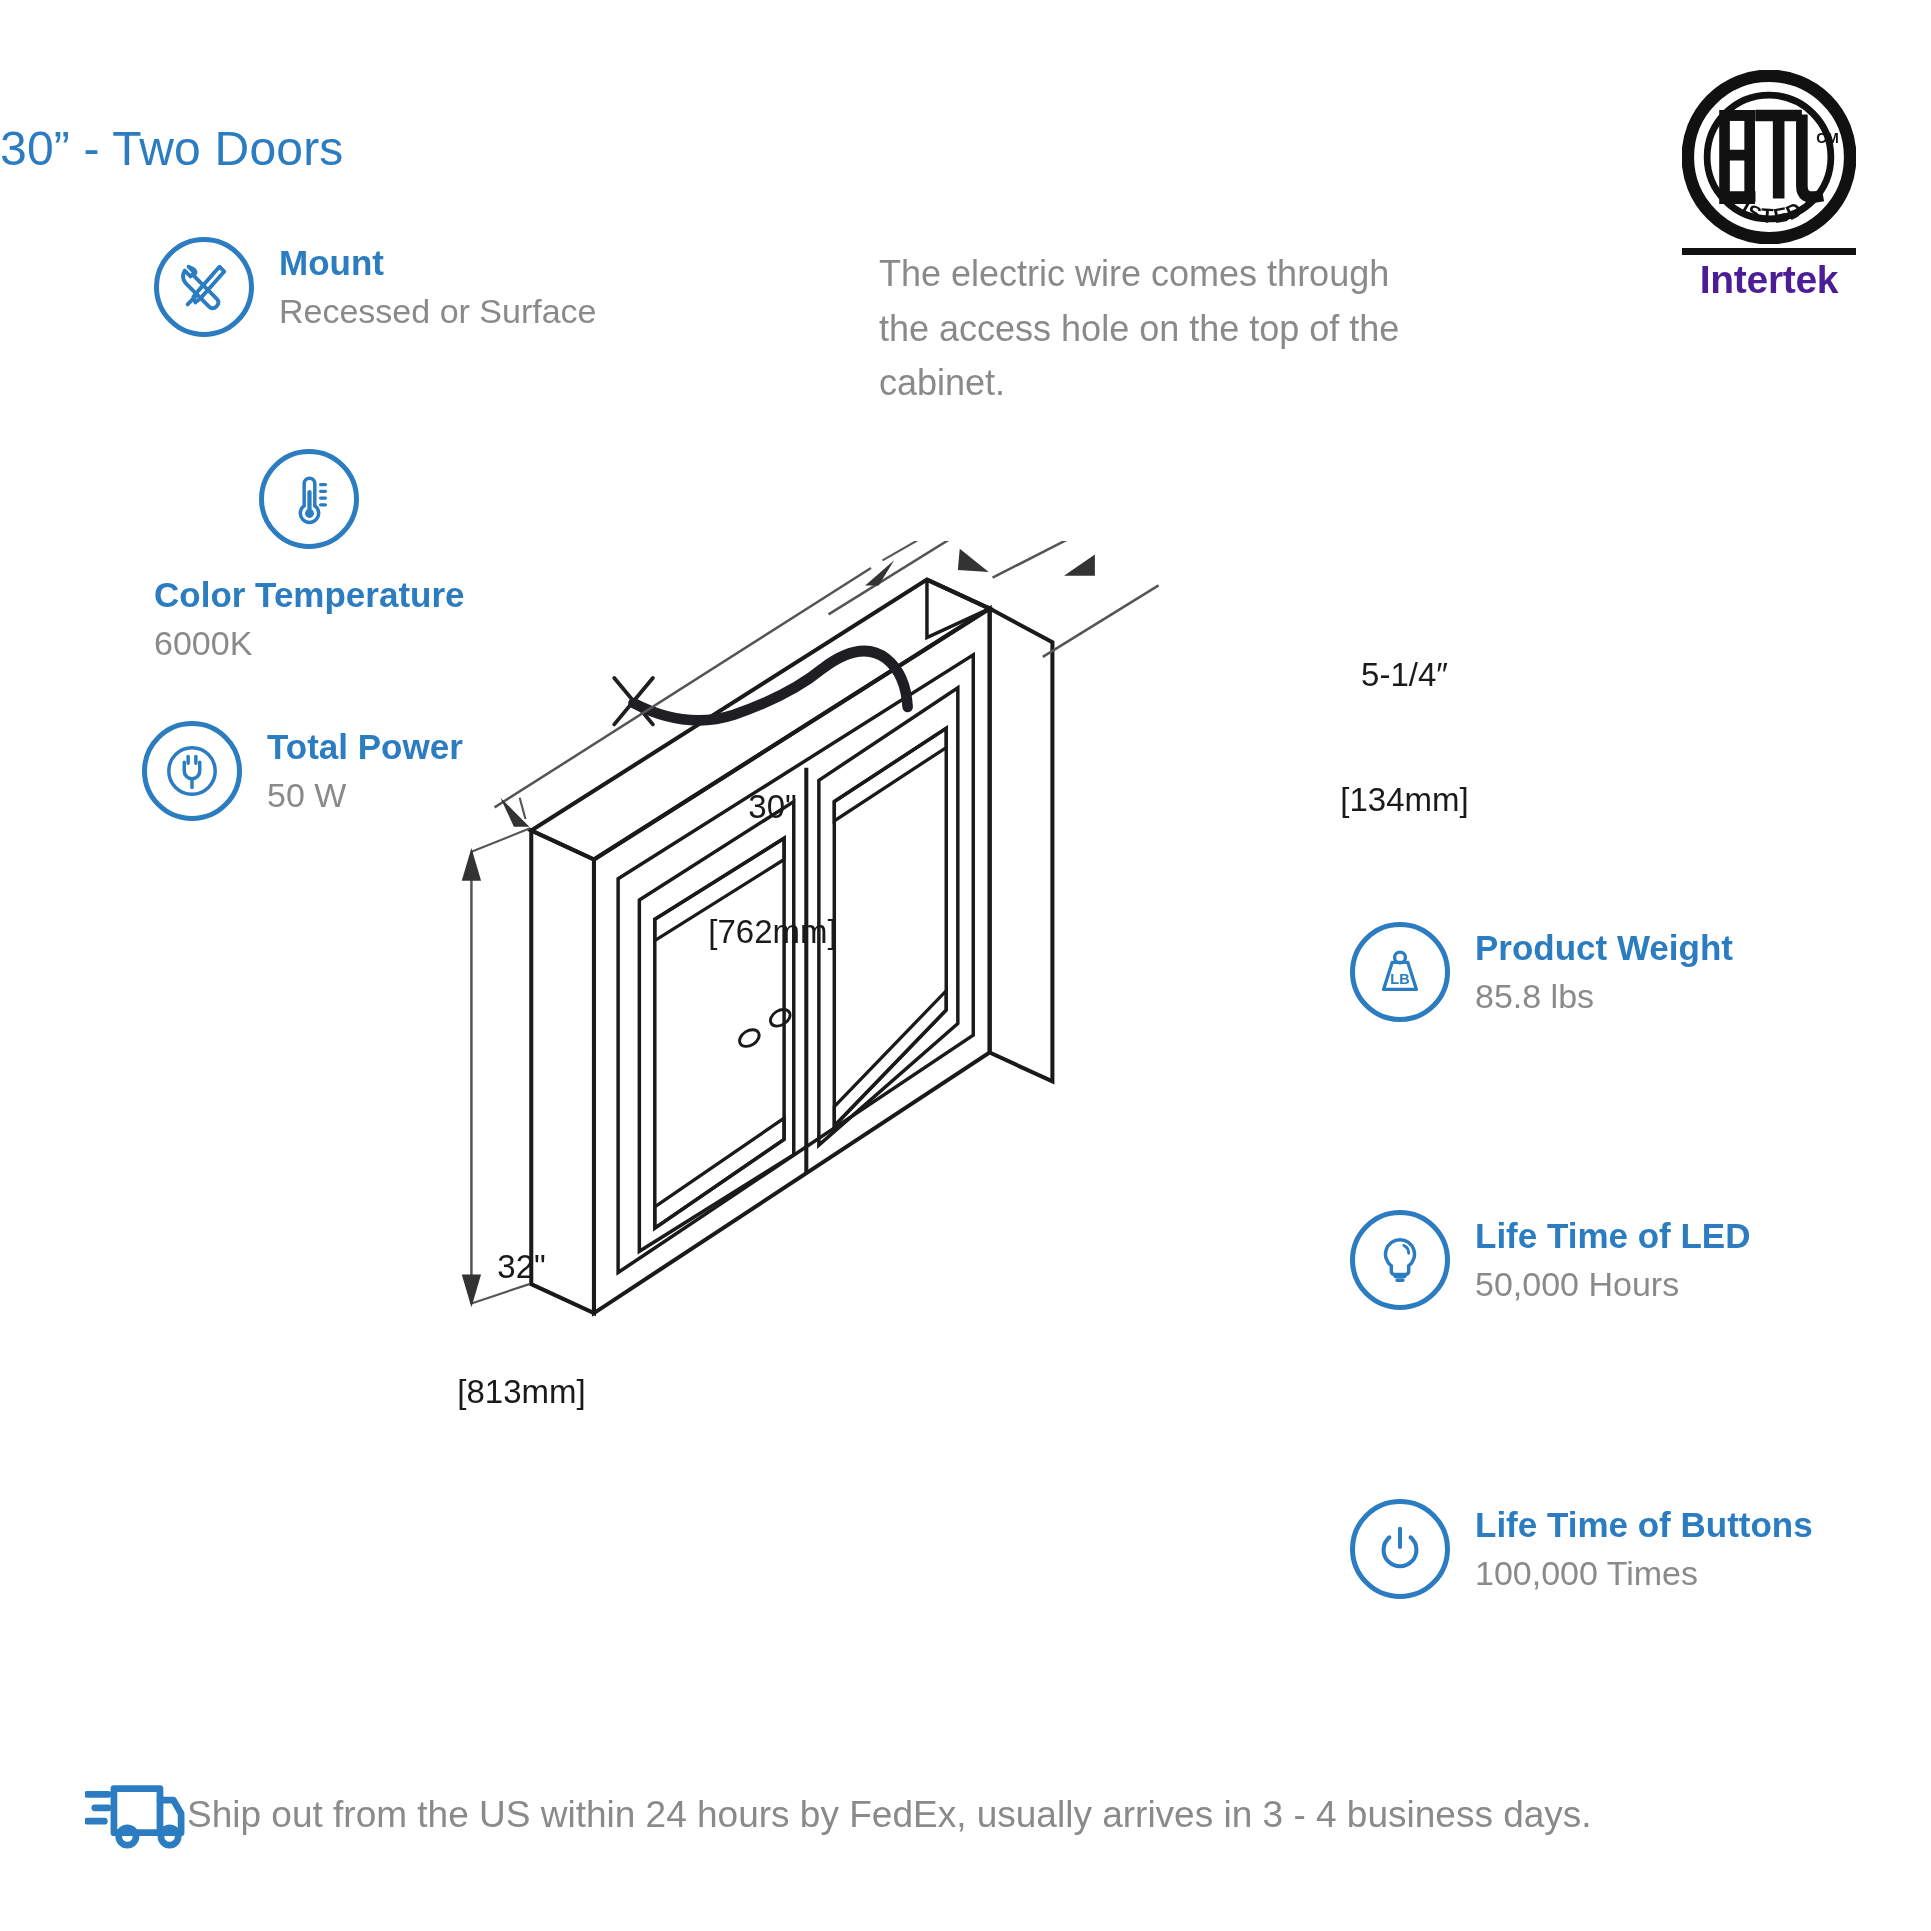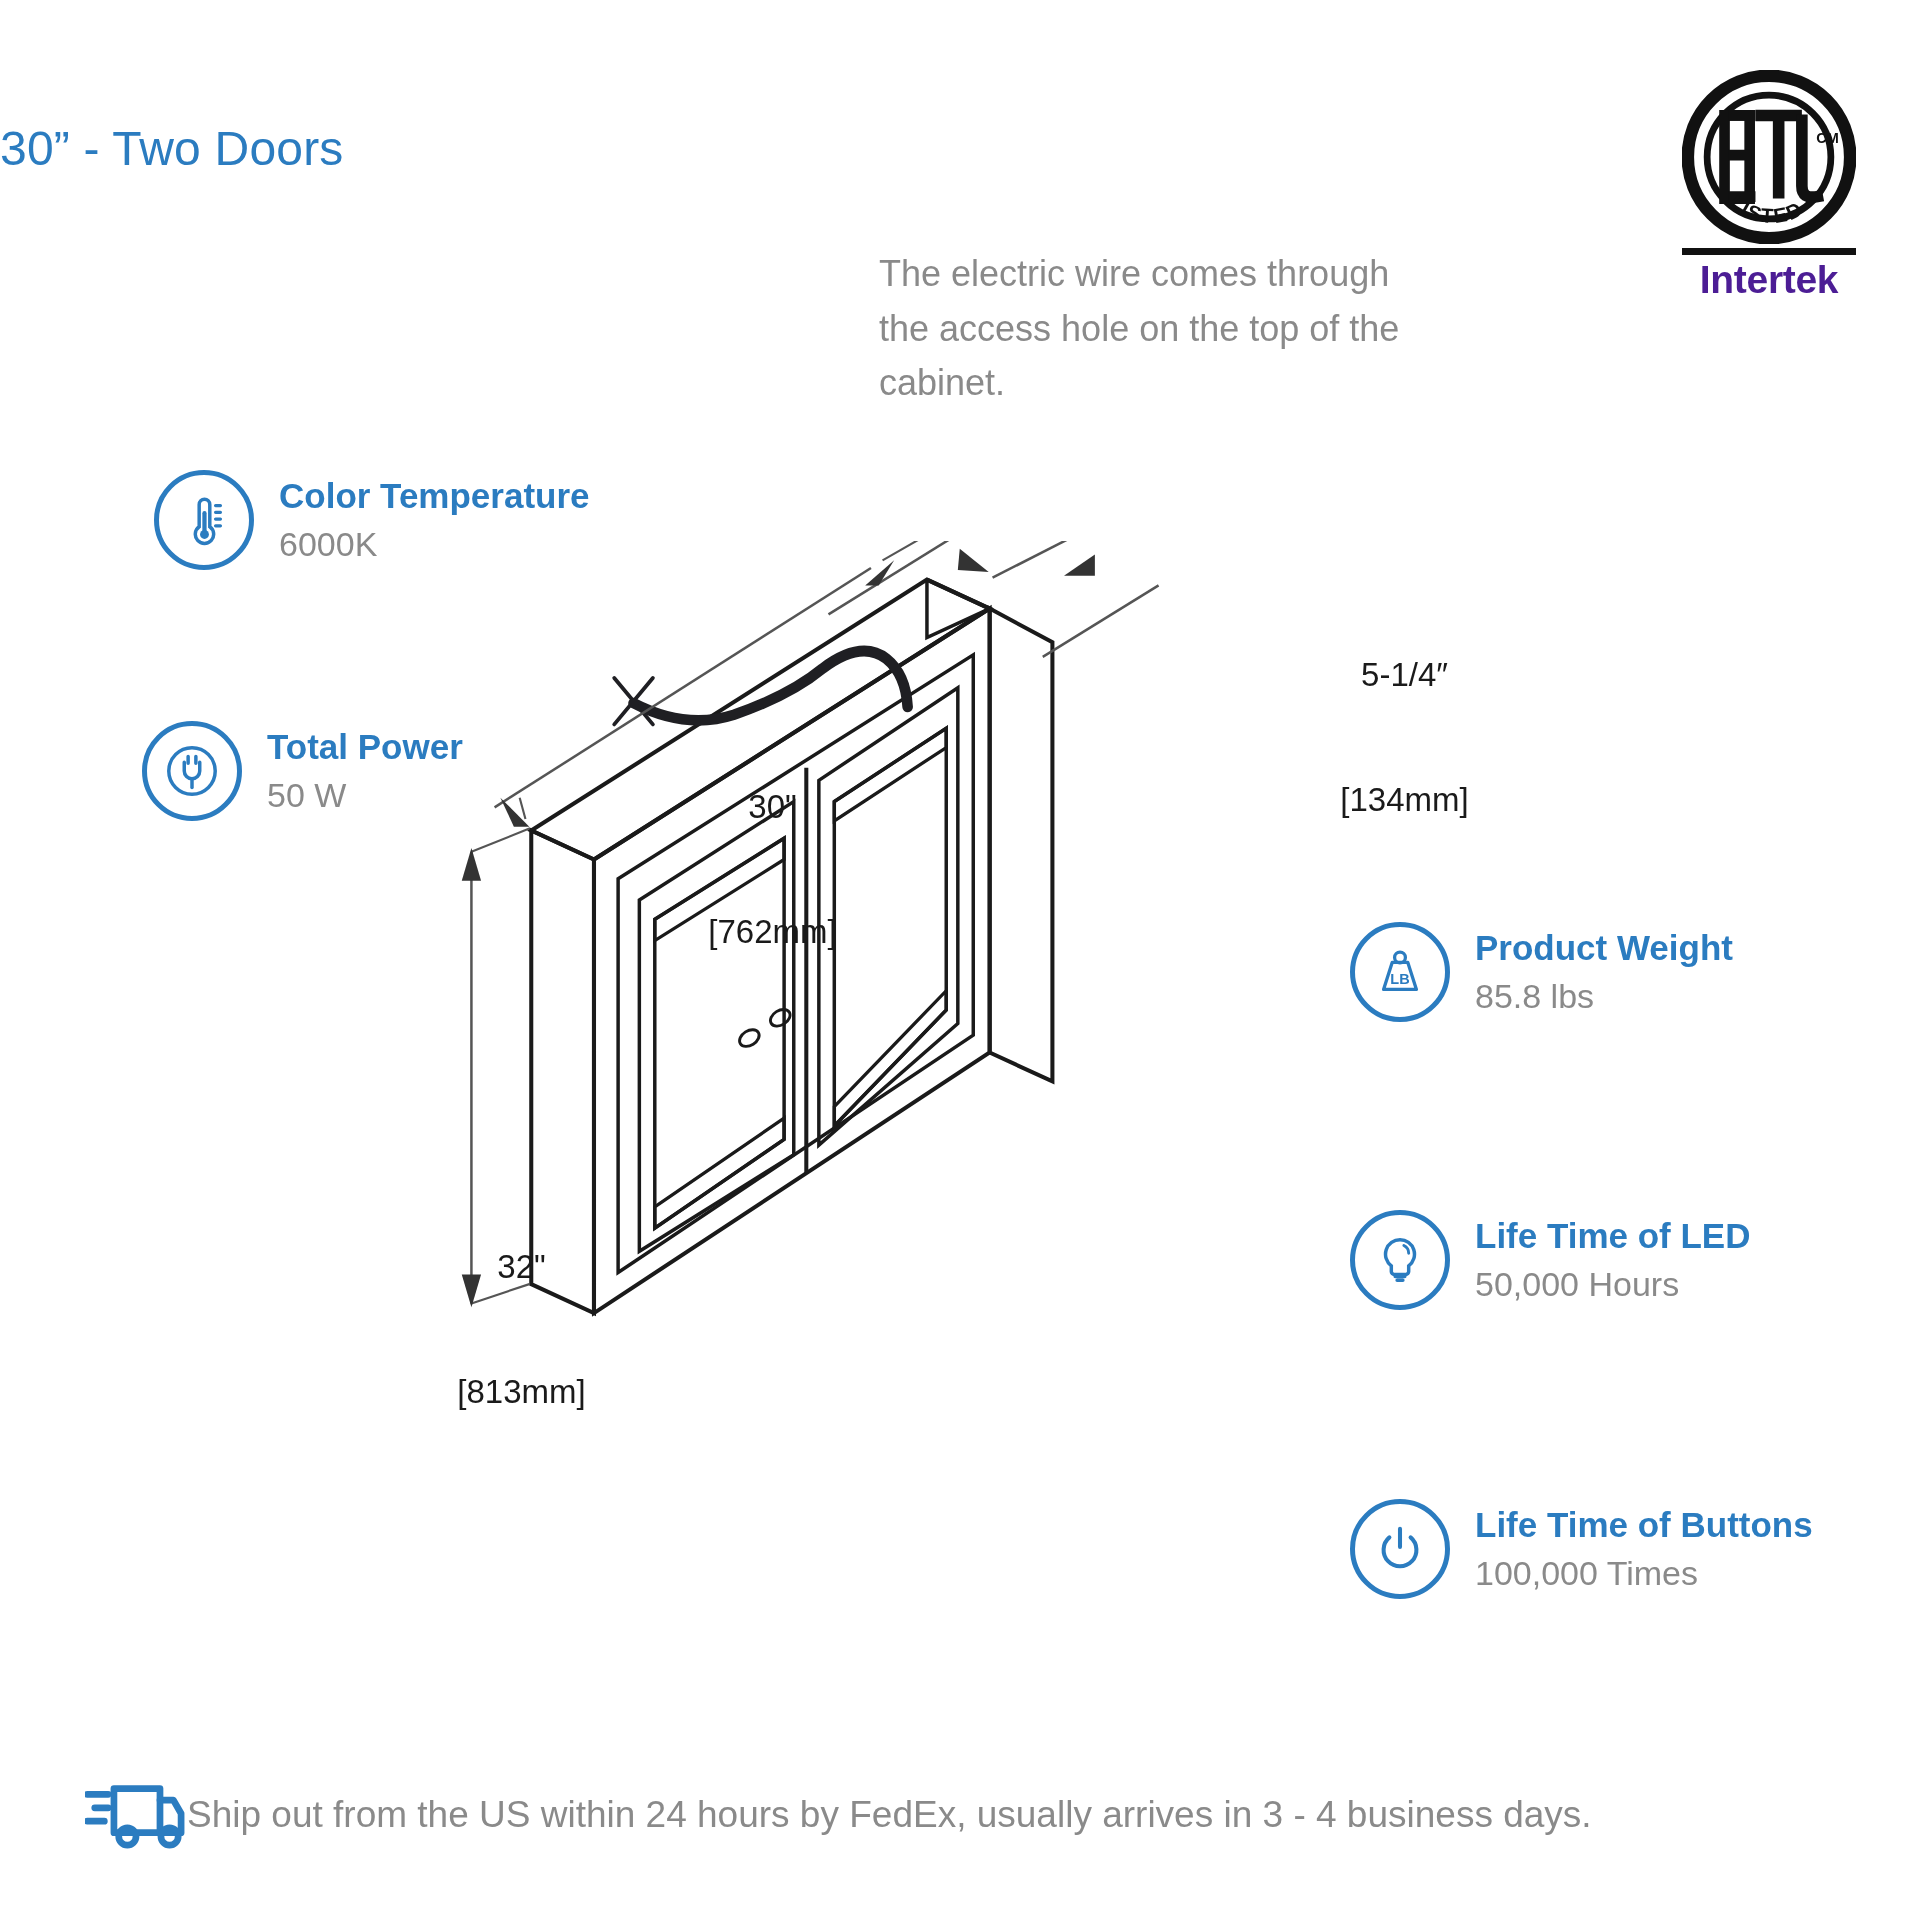--- a/index.html
+++ b/index.html
@@ -62,21 +62,21 @@
   }
   .feature .fvalue {
     font-size: 34px;
     color: #8a8a8a;
     line-height: 1.25;
     margin-top: 6.8px;
     white-space: nowrap;
   }
 
   .feat-mount   { left: 154px; top: 237px; }
-  .feat-cct     { left: 154px; top: 470px; }
+  .feat-cct     { left: 154px; top: 449px; flex-direction: column; }
   .feat-power   { left: 142px; top: 721px; }
   .feat-weight  { left: 1350px; top: 922px; }
   .feat-led     { left: 1350px; top: 1210px; }
   .feat-buttons { left: 1350px; top: 1499px; }
 
   
   .wire-note {
     position: absolute;
     left: 879px;
     top: 247px;
@@ -163,20 +163,33 @@
       <text x="139" y="76" font-family="'Liberation Sans',sans-serif" font-size="15" font-weight="bold" fill="#111111">CM</text>
       <path id="etlArc" d="M34 116 A62 62 0 0 0 150 120" fill="none" stroke="none"></path>
       <text font-family="'Liberation Sans',sans-serif" font-size="21" font-weight="bold" fill="#111111" letter-spacing="2">
         <textPath href="#etlArc" startOffset="18%">LISTED</textPath>
       </text>
     </svg>
     <div class="etl-rule"></div>
     <div class="etl-brand">Intertek</div>
   </div>
 
+  <div class="feature feat-mount">
+    <div class="badge">
+      <svg width="56" height="56" viewBox="0 0 58 58" fill="none" stroke="#2b7cc0" stroke-width="4" stroke-linecap="round" stroke-linejoin="round">
+        <path d="M13 8 L19 14 L15 18 L9 12 Q5 19 10 25 L34 49 Q38 53 42 49 Q46 45 42 41 L18 17 Q24 12 13 8 Z"></path>
+        <path d="M45 8 L50 13 L26 40 L20 45 L18 39 L23 33 Z"></path>
+        <path d="M12 47 L21 38"></path>
+      </svg>
+    </div>
+    <div class="ftext">
+      <div class="flabel">Mount</div>
+      <div class="fvalue">Recessed or Surface</div>
+    </div>
+  </div>
 
   <div class="feature feat-cct">
     <div class="badge">
       <svg width="56" height="56" viewBox="0 0 58 58" fill="none" stroke="#2b7cc0" stroke-width="3.6" stroke-linecap="round">
         <path d="M24 36 L24 13 a5.5 5.5 0 0 1 11 0 L35 36 a9.5 9.5 0 1 1 -11 0 Z"></path>
         <path d="M29.5 22 L29.5 41" stroke-width="4.4"></path>
         <circle cx="29.5" cy="44" r="4.6" fill="#2b7cc0" stroke="none"></circle>
         <path d="M41 14 L46 14 M41 21 L46 21 M41 28 L46 28 M41 35 L46 35" stroke-width="3.4"></path>
       </svg>
     </div>

